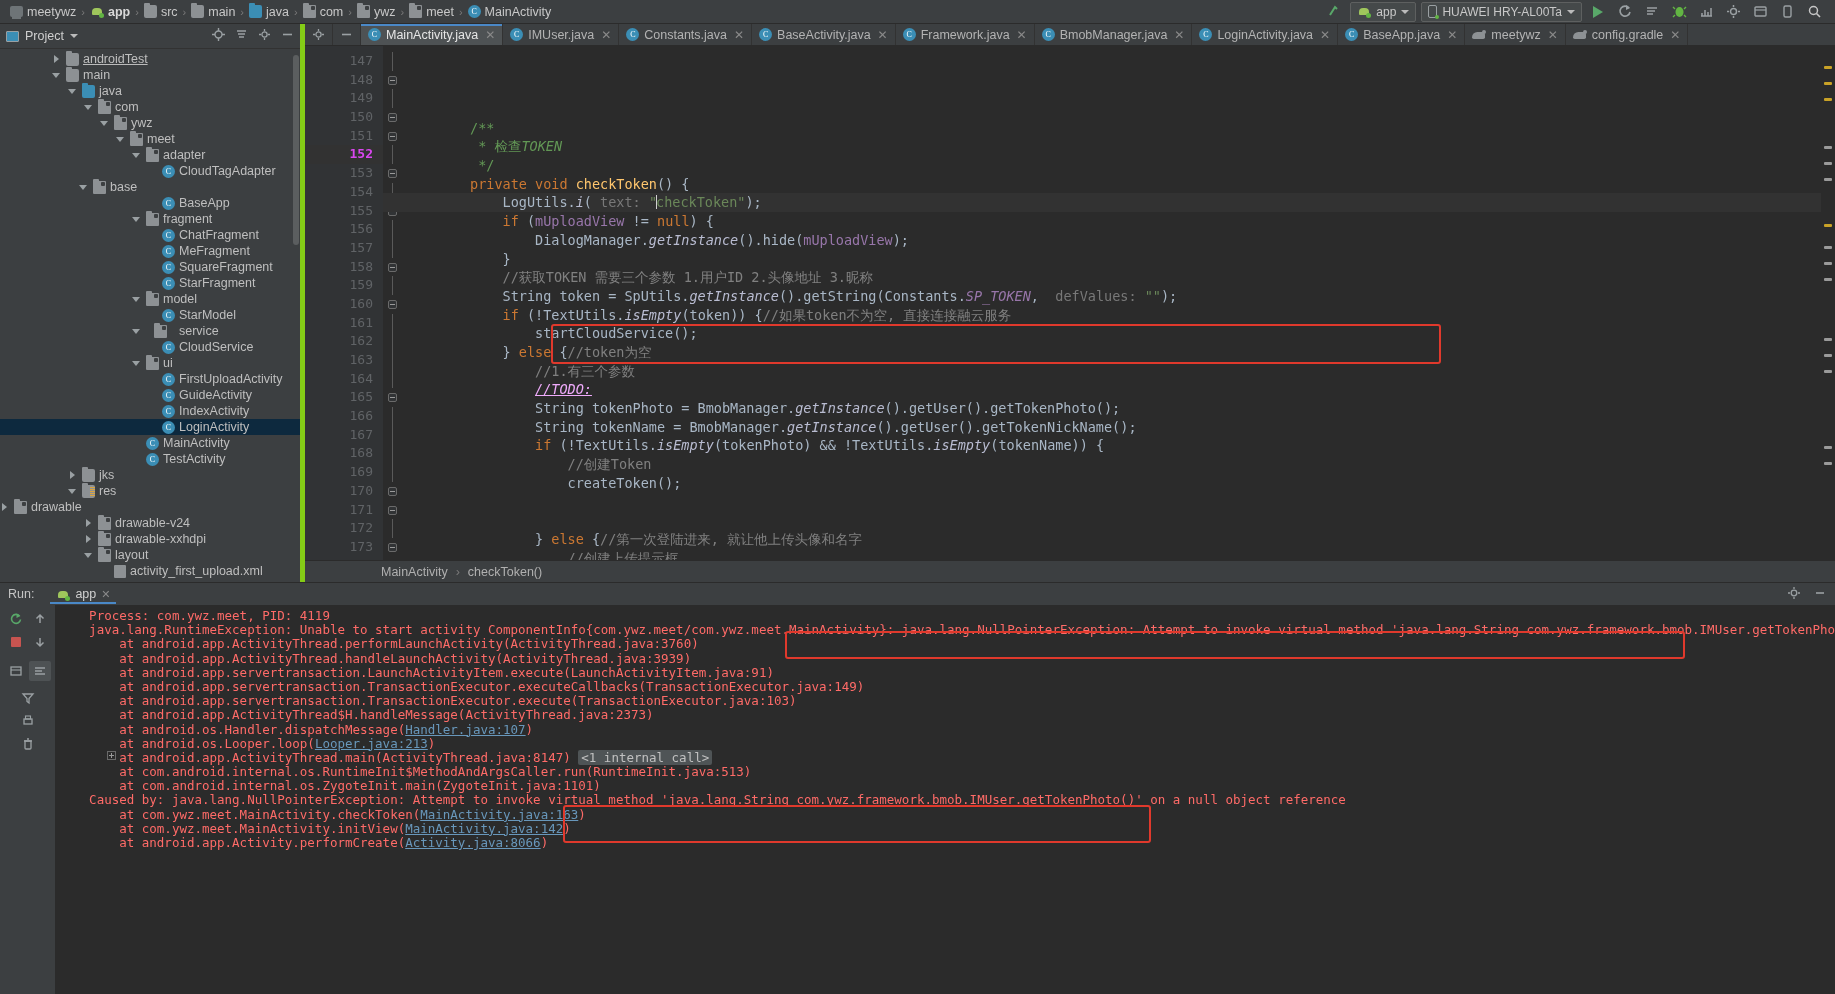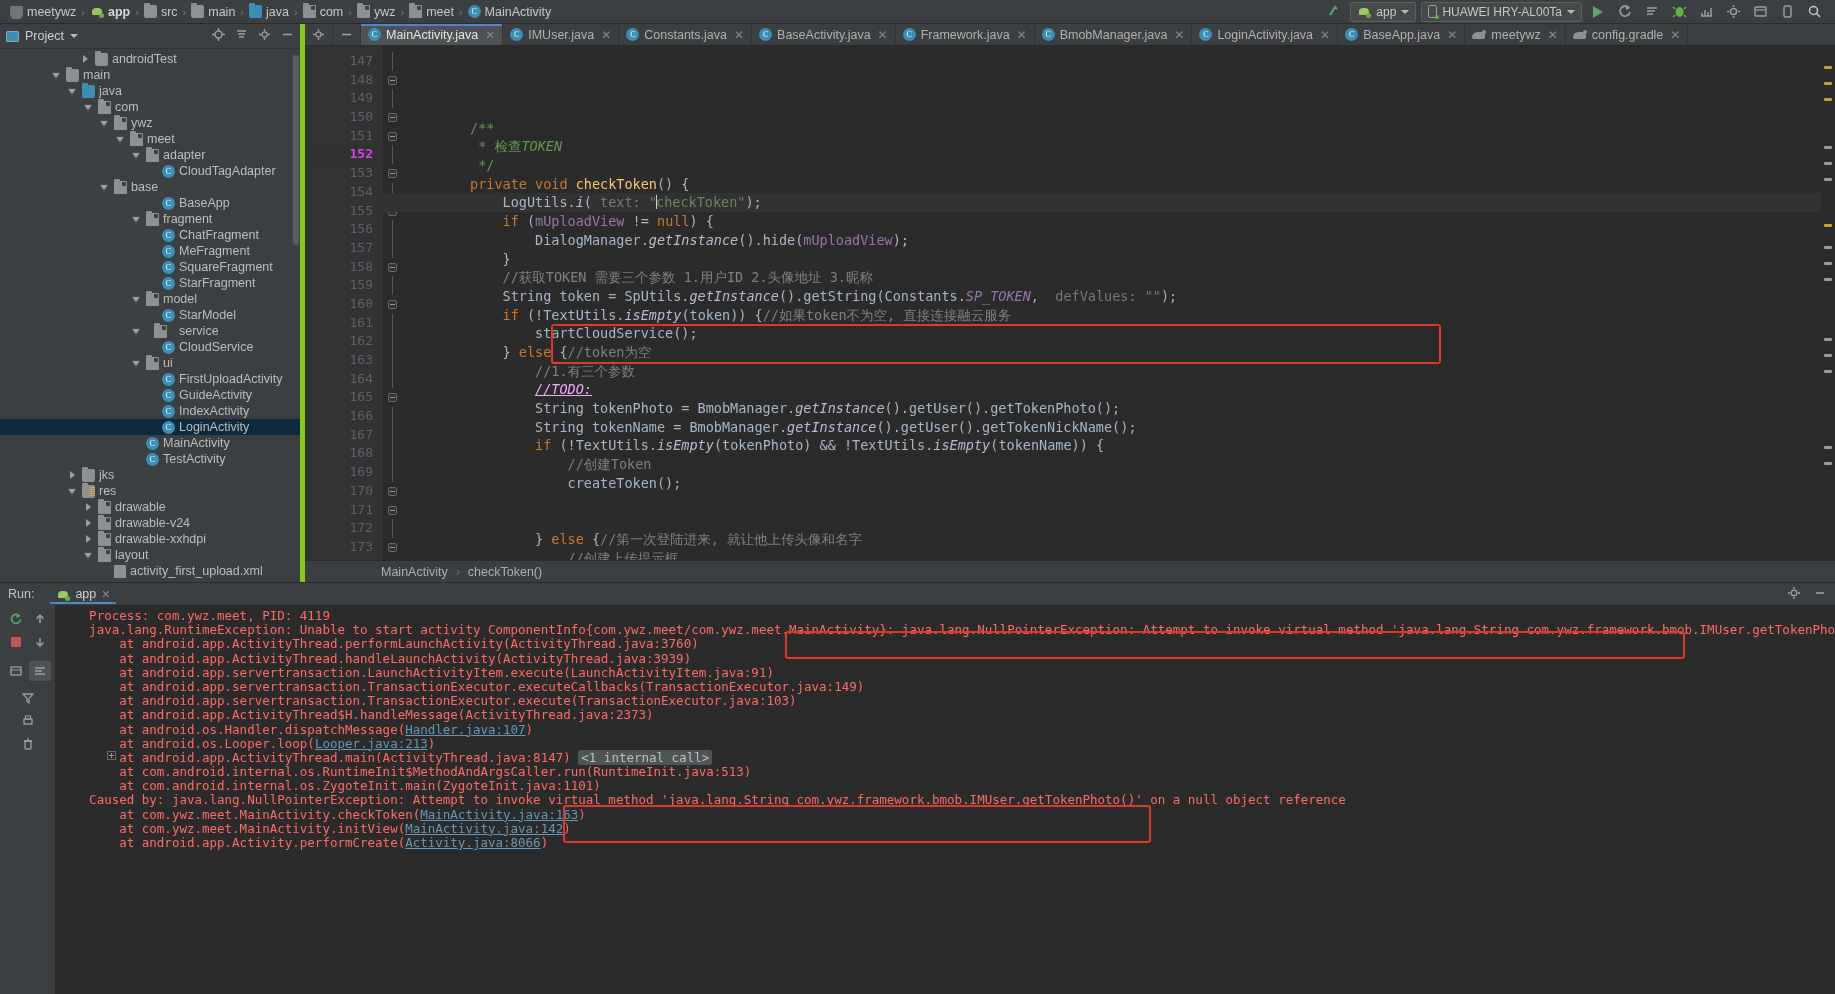--- a/index.html
+++ b/index.html
@@ -334,21 +334,21 @@
           </span>
           <span>
             <svg width="13" height="13" viewBox="0 0 13 13">
                 <path d="M2 6.5h9" stroke="#9aa0a3" stroke-width="1.6"></path>
               </svg>
           </span>
         </span>
       </div>
       <div class="tree" id="tree">
         <div class="scrollthumb"></div>
-      <div class="node" style="padding-left: 81px;">
+      <div class="node" style="padding-left: 52px; text-decoration: underline;">
             <span class="twisty closed"></span>
             <span class="ic ic-folder"></span>
             <span class="lbl">androidTest</span>
           </div>
           <div class="node" style="padding-left: 52px;">
             <span class="twisty open"></span>
             <span class="ic ic-folder"></span>
             <span class="lbl">main</span>
           </div>
           <div class="node" style="padding-left: 68px;">
@@ -374,21 +374,21 @@
           <div class="node" style="padding-left: 132px;">
             <span class="twisty open"></span>
             <span class="ic ic-pkg"></span>
             <span class="lbl">adapter</span>
           </div>
           <div class="node" style="padding-left: 148px;">
             <span class="twisty"></span>
             <span class="ic-class">C</span>
             <span class="lbl">CloudTagAdapter</span>
           </div>
-          <div class="node" style="padding-left: 100px; text-align: right;">
+          <div class="node" style="padding-left: 79px; text-align: right;">
             <span class="twisty open"></span>
             <span class="ic ic-pkg"></span>
             <span class="lbl">base</span>
           </div>
           <div class="node" style="padding-left: 148px;">
             <span class="twisty"></span>
             <span class="ic-class">C</span>
             <span class="lbl">BaseApp</span>
           </div>
           <div class="node" style="padding-left: 132px;">
@@ -474,21 +474,21 @@
           <div class="node" style="padding-left: 68px;">
             <span class="twisty closed"></span>
             <span class="ic ic-folder"></span>
             <span class="lbl">jks</span>
           </div>
           <div class="node" style="padding-left: 68px;">
             <span class="twisty open"></span>
             <span class="ic-res"></span>
             <span class="lbl">res</span>
           </div>
-          <div class="node" style="padding-left: 84px;">
+          <div class="node" style="">
             <span class="twisty closed"></span>
             <span class="ic ic-pkg"></span>
             <span class="lbl">drawable</span>
           </div>
           <div class="node" style="padding-left: 84px;">
             <span class="twisty closed"></span>
             <span class="ic ic-pkg"></span>
             <span class="lbl">drawable-v24</span>
           </div>
           <div class="node" style="padding-left: 84px;">

